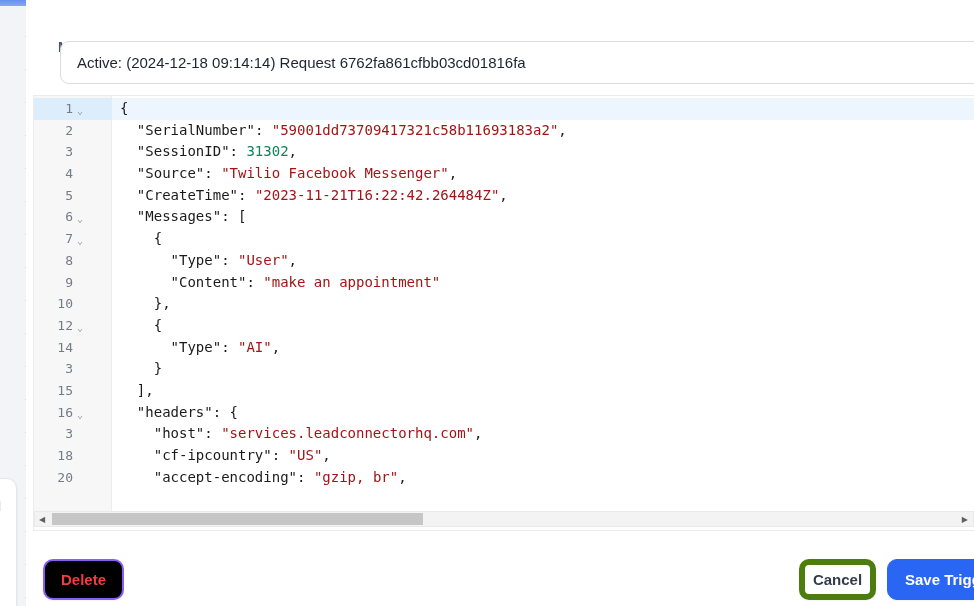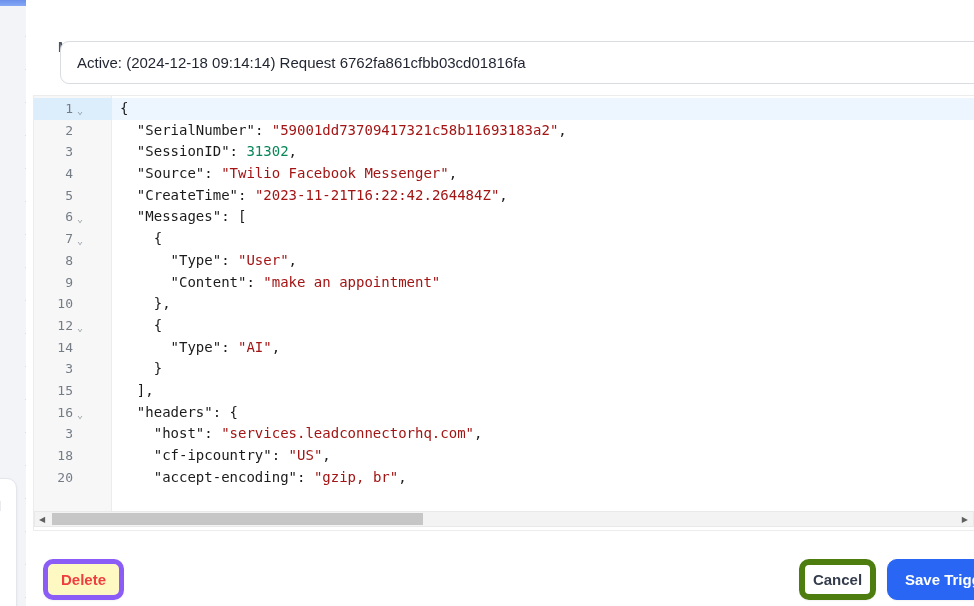--- a/index.html
+++ b/index.html
@@ -49,21 +49,21 @@
     border:1px solid #e9e9e9;box-sizing:border-box;}
   .hs-arrow{position:absolute;top:1px;font-size:8px;color:#606060;line-height:13px;cursor:pointer;}
   .hs-left{left:4px;}
   .hs-right{right:5px;}
   .hs-thumb{position:absolute;left:17px;top:1px;width:371px;height:12px;background:#c6c6c6;cursor:pointer;}
 
   
   .btn{position:absolute;top:559px;height:41px;border-radius:10px;font-size:15px;font-weight:bold;
     display:flex;align-items:center;justify-content:center;box-sizing:border-box;cursor:pointer;
     box-shadow:0 1px 2px rgba(16,24,40,.05);}
-  .btn-delete{left:17px;width:81px;background:#fef9c3;border:5px solid #8b5cf6;color:#ef3e3e;}
+  .btn-delete{left:17px;width:81px;background:#000000;border:2px solid #8b5cf6;color:#ef3e3e;}
   .btn-cancel{left:773px;width:77px;background:#fff;border:6px solid #4d7c0f;color:#343c4c;}
   .btn-save{left:861px;width:126px;background:#2a66f4;border:1px solid #2a66f4;color:#fff;}
 </style>
 </head>
 <body>
 
 <div id="app">
 
   <div class="canvas-strip"></div>
   <div class="node-accent-bar"></div>

